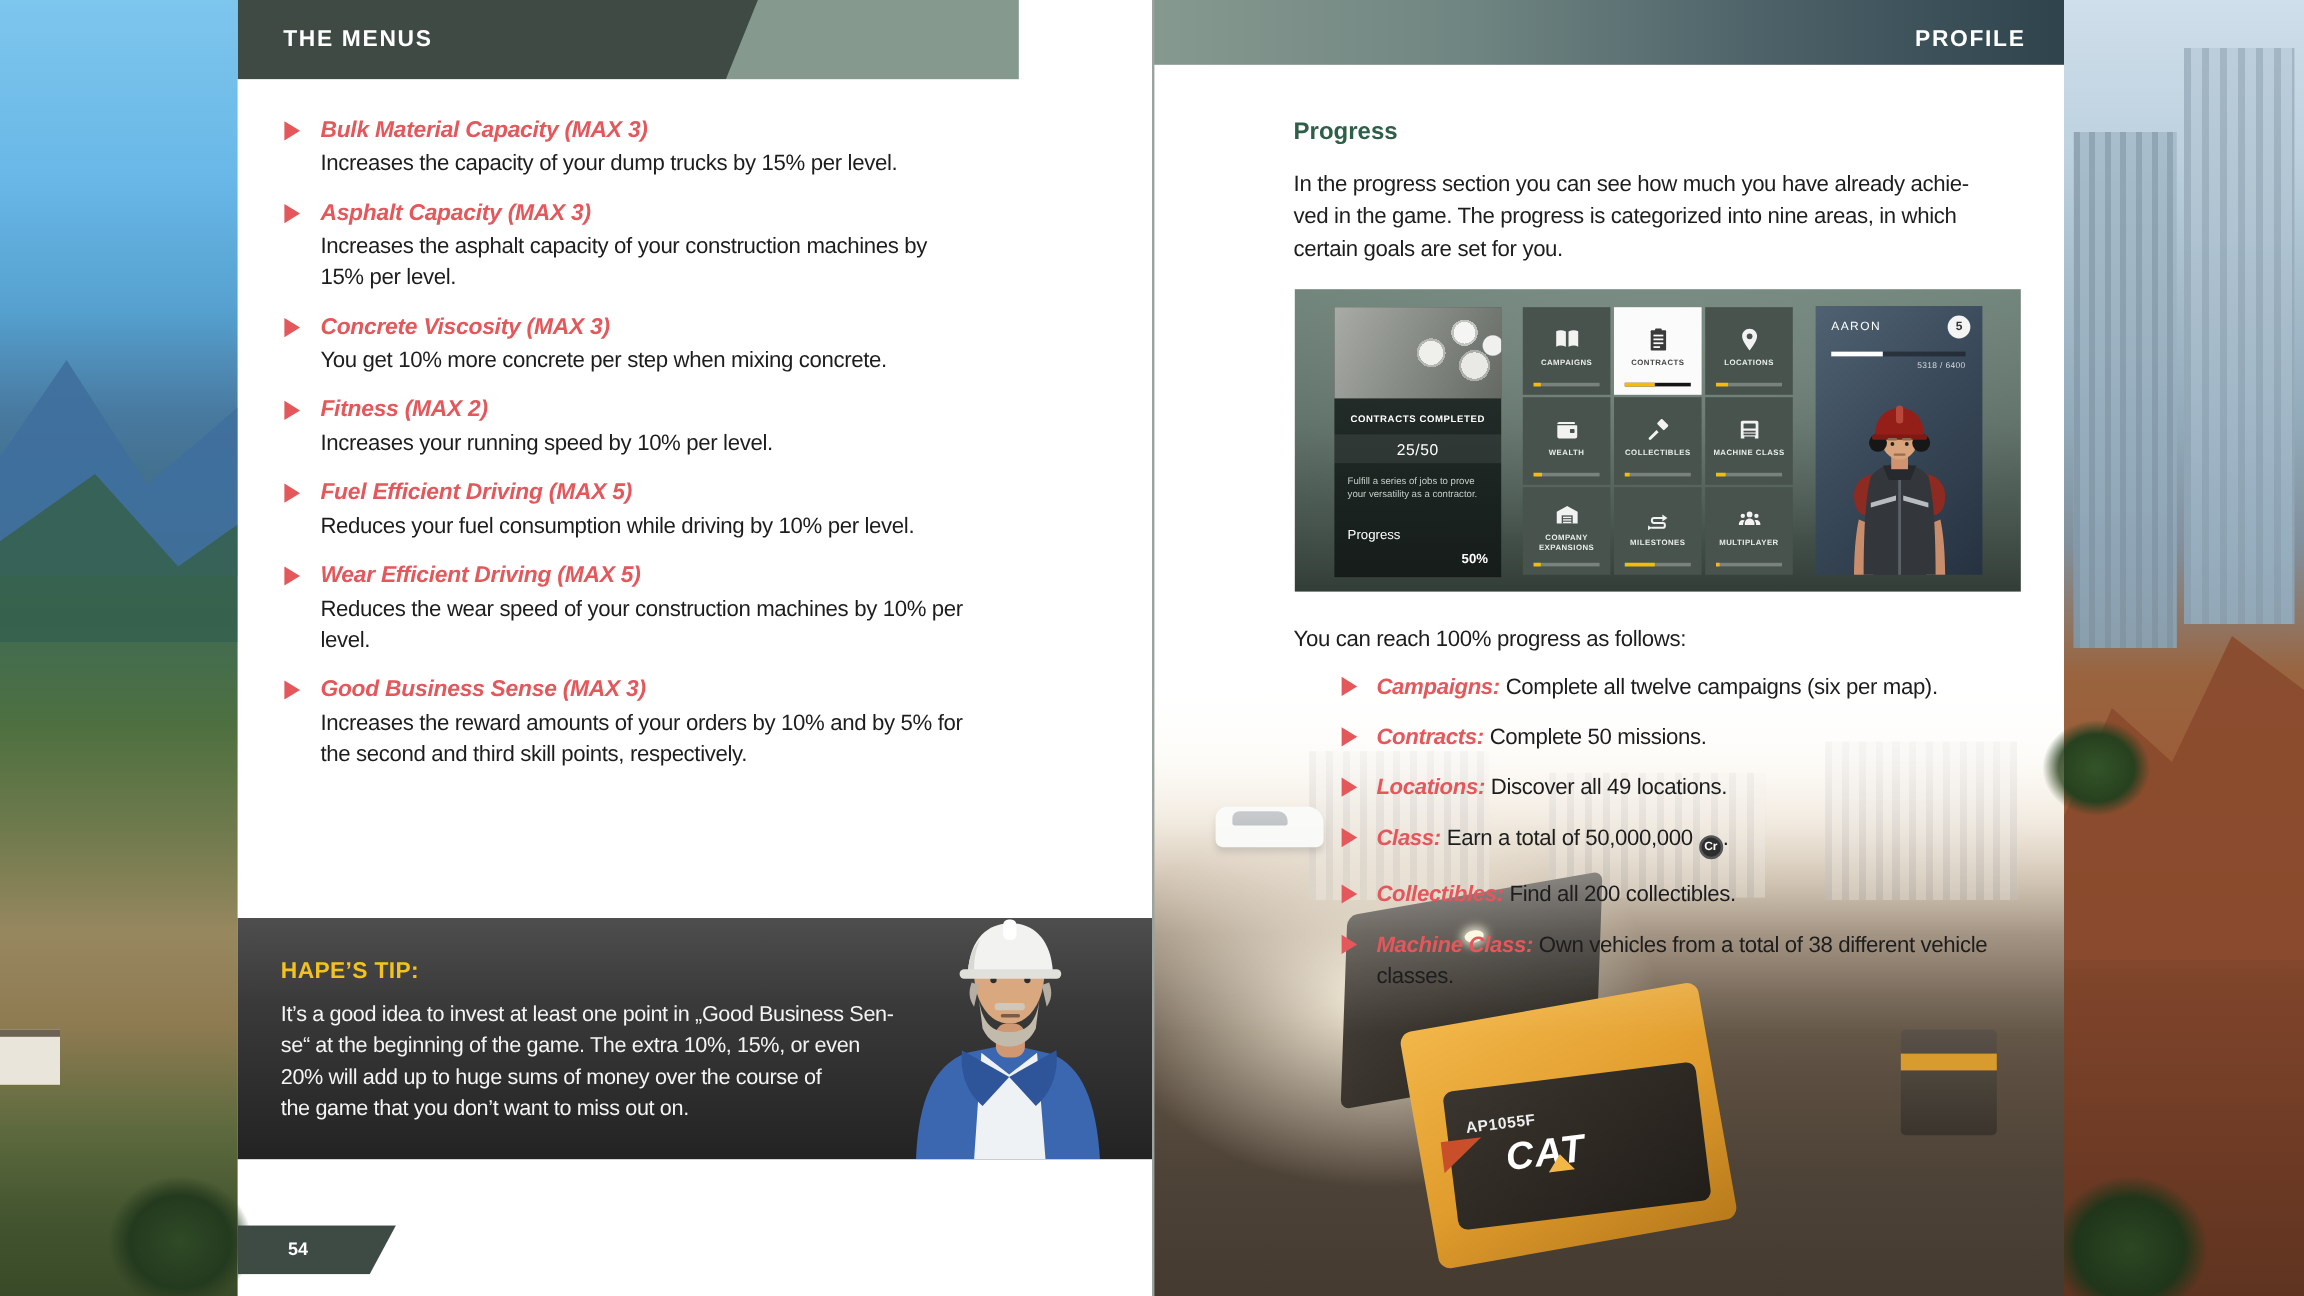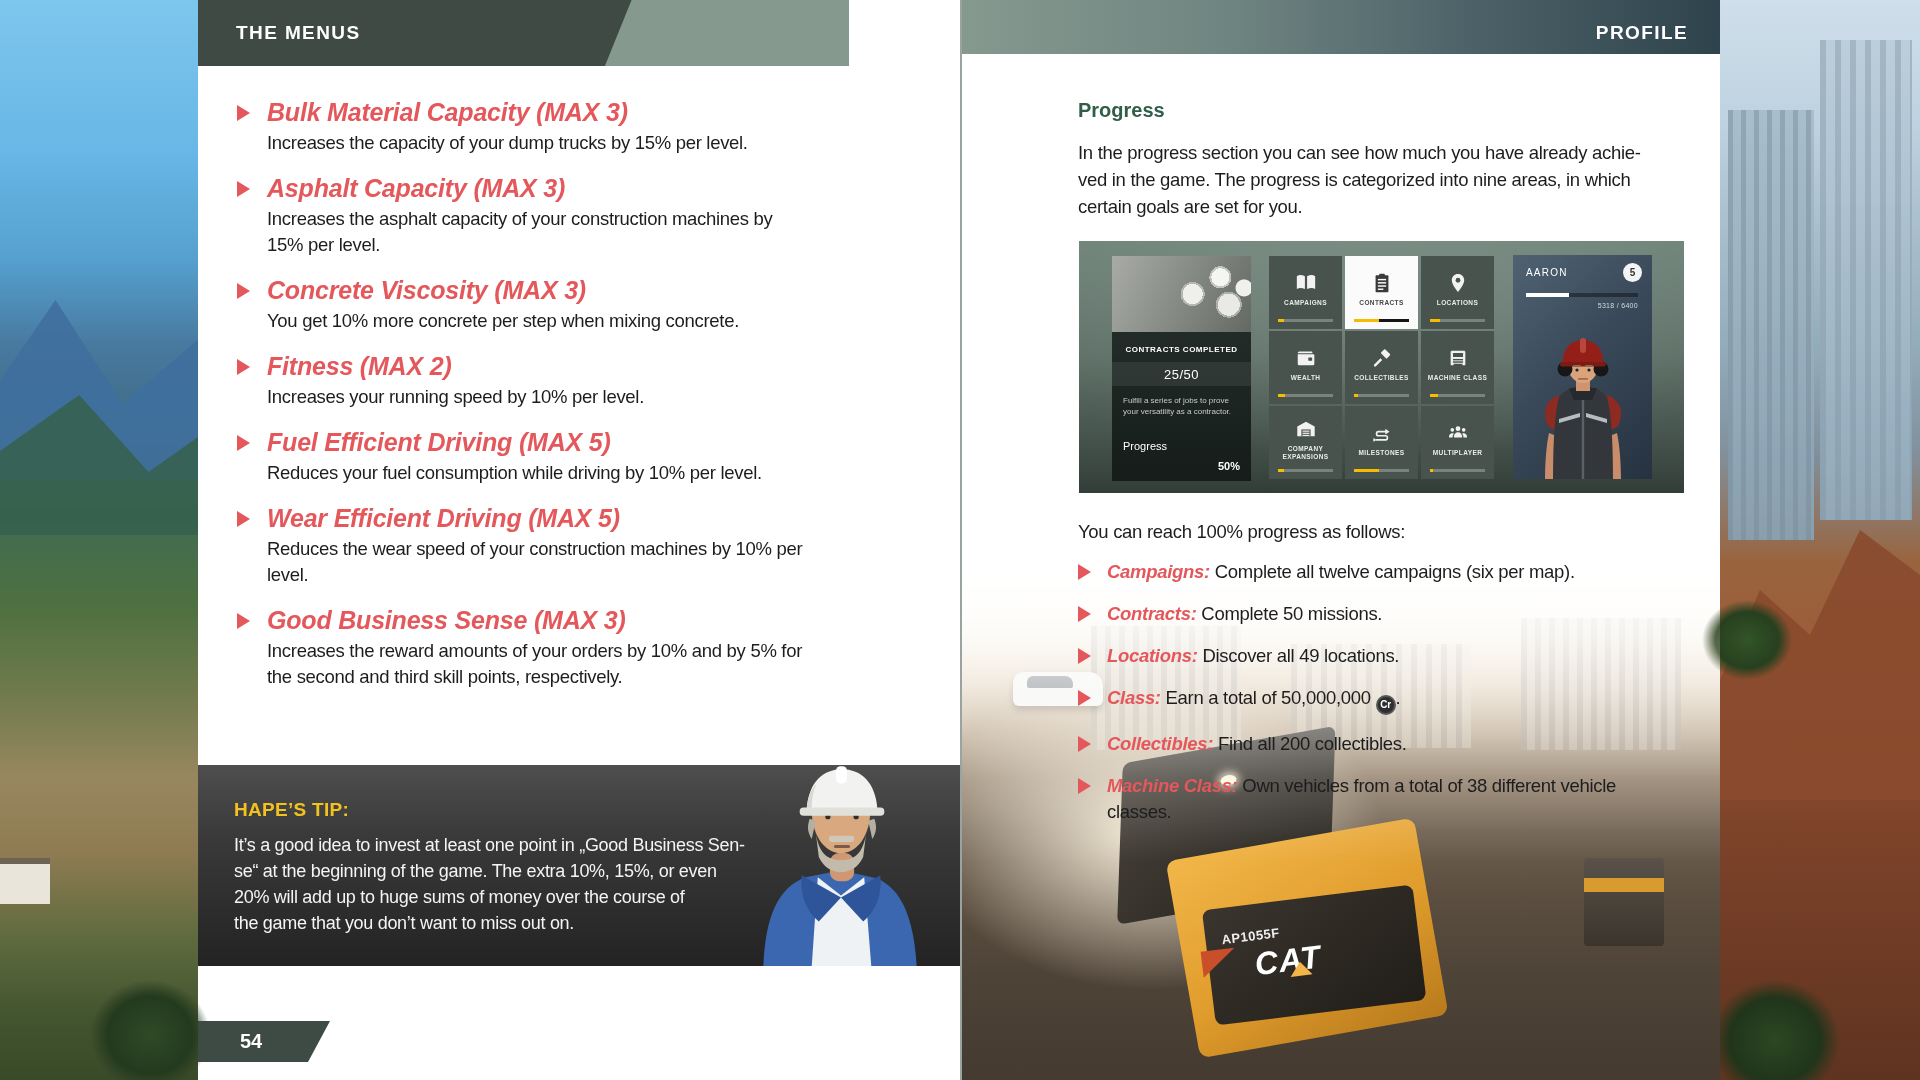--- a/index.html
+++ b/index.html
@@ -47,44 +47,44 @@
   .header-right{position:absolute;left:961px;top:0;width:759px;height:54px;z-index:5;
     background:linear-gradient(90deg,#86998f 0%,#6f8581 35%,#4a5f66 70%,#2e434b 100%);}
   .header-right .hdr-title{right:32px;}
 
   
   .skills{position:absolute;left:237px;top:98px;width:620px;}
   .skill{margin-bottom:18px;}
   .skill-head{display:flex;align-items:center;gap:17px;}
   .tri{width:0;height:0;border-left:13px solid #e4575b;border-top:8px solid transparent;
     border-bottom:8px solid transparent;flex:none;}
-  .skill-name{color:#e4575b;font-size:25px;font-weight:bold;font-style:italic;letter-spacing:-.2px;}
+  .skill-name{color:#e4575b;font-size:19px;font-weight:bold;font-style:italic;letter-spacing:-.2px;}
   .skill-desc{margin:3px 0 0 30px;font-size:18.5px;line-height:26px;color:#1d1d1d;
     white-space:pre-line;letter-spacing:-.3px;}
 
   
   .tip{position:absolute;left:198px;top:765px;width:763px;height:201px;z-index:6;
     background:linear-gradient(180deg,#4e4e4e 0%,#3a3a3a 35%,#232323 100%);}
   .tip-label{position:absolute;left:36px;top:34px;color:#f3c21e;font-size:19px;font-weight:bold;
     letter-spacing:.3px;}
   .tip-text{position:absolute;left:36px;top:67px;color:#f4f4f4;font-size:18px;line-height:26px;
     white-space:pre-line;letter-spacing:-.3px;}
   .hape{position:absolute;right:14px;bottom:0;width:212px;height:230px;z-index:7;}
 
   
   .pagenum{position:absolute;left:198px;top:1021px;width:132px;height:41px;background:#3e4a44;
     clip-path:polygon(0 0,100% 0,calc(100% - 22px) 100%,0 100%);z-index:6;}
-  .pagenum span{position:absolute;left:42px;line-height:41px;color:#fff;font-weight:bold;font-size:20px;}
+  .pagenum span{position:absolute;left:42px;line-height:41px;color:#fff;font-weight:bold;font-size:15px;}
 
   
   .progress-title{position:absolute;left:1078px;top:99px;font-size:20px;font-weight:bold;color:#2f5e49;z-index:10;}
   .intro{position:absolute;left:1078px;top:139px;font-size:18.5px;line-height:27px;
     white-space:pre-line;letter-spacing:-.3px;z-index:10;}
   .reach{position:absolute;left:1078px;top:521px;font-size:18.5px;letter-spacing:-.3px;z-index:10;}
-  .goals{position:absolute;left:1078px;top:559px;width:610px;z-index:10;}
+  .goals{position:absolute;left:1118px;top:559px;width:610px;z-index:10;}
   .goal{display:flex;gap:16px;margin-bottom:16px;}
   .goal .tri{margin-top:5px;}
   .goal-text{font-size:18.5px;line-height:26px;letter-spacing:-.3px;}
   .goal-name{color:#e4575b;font-weight:bold;font-style:italic;}
   .goal-desc{white-space:pre-line;}
   .coin{display:inline-flex;width:20px;height:20px;border-radius:50%;background:#2e2e2e;color:#fff;
     font-size:10px;font-weight:bold;align-items:center;justify-content:center;vertical-align:-4px;
     border:2px solid #565656;box-sizing:border-box;}
 
   

